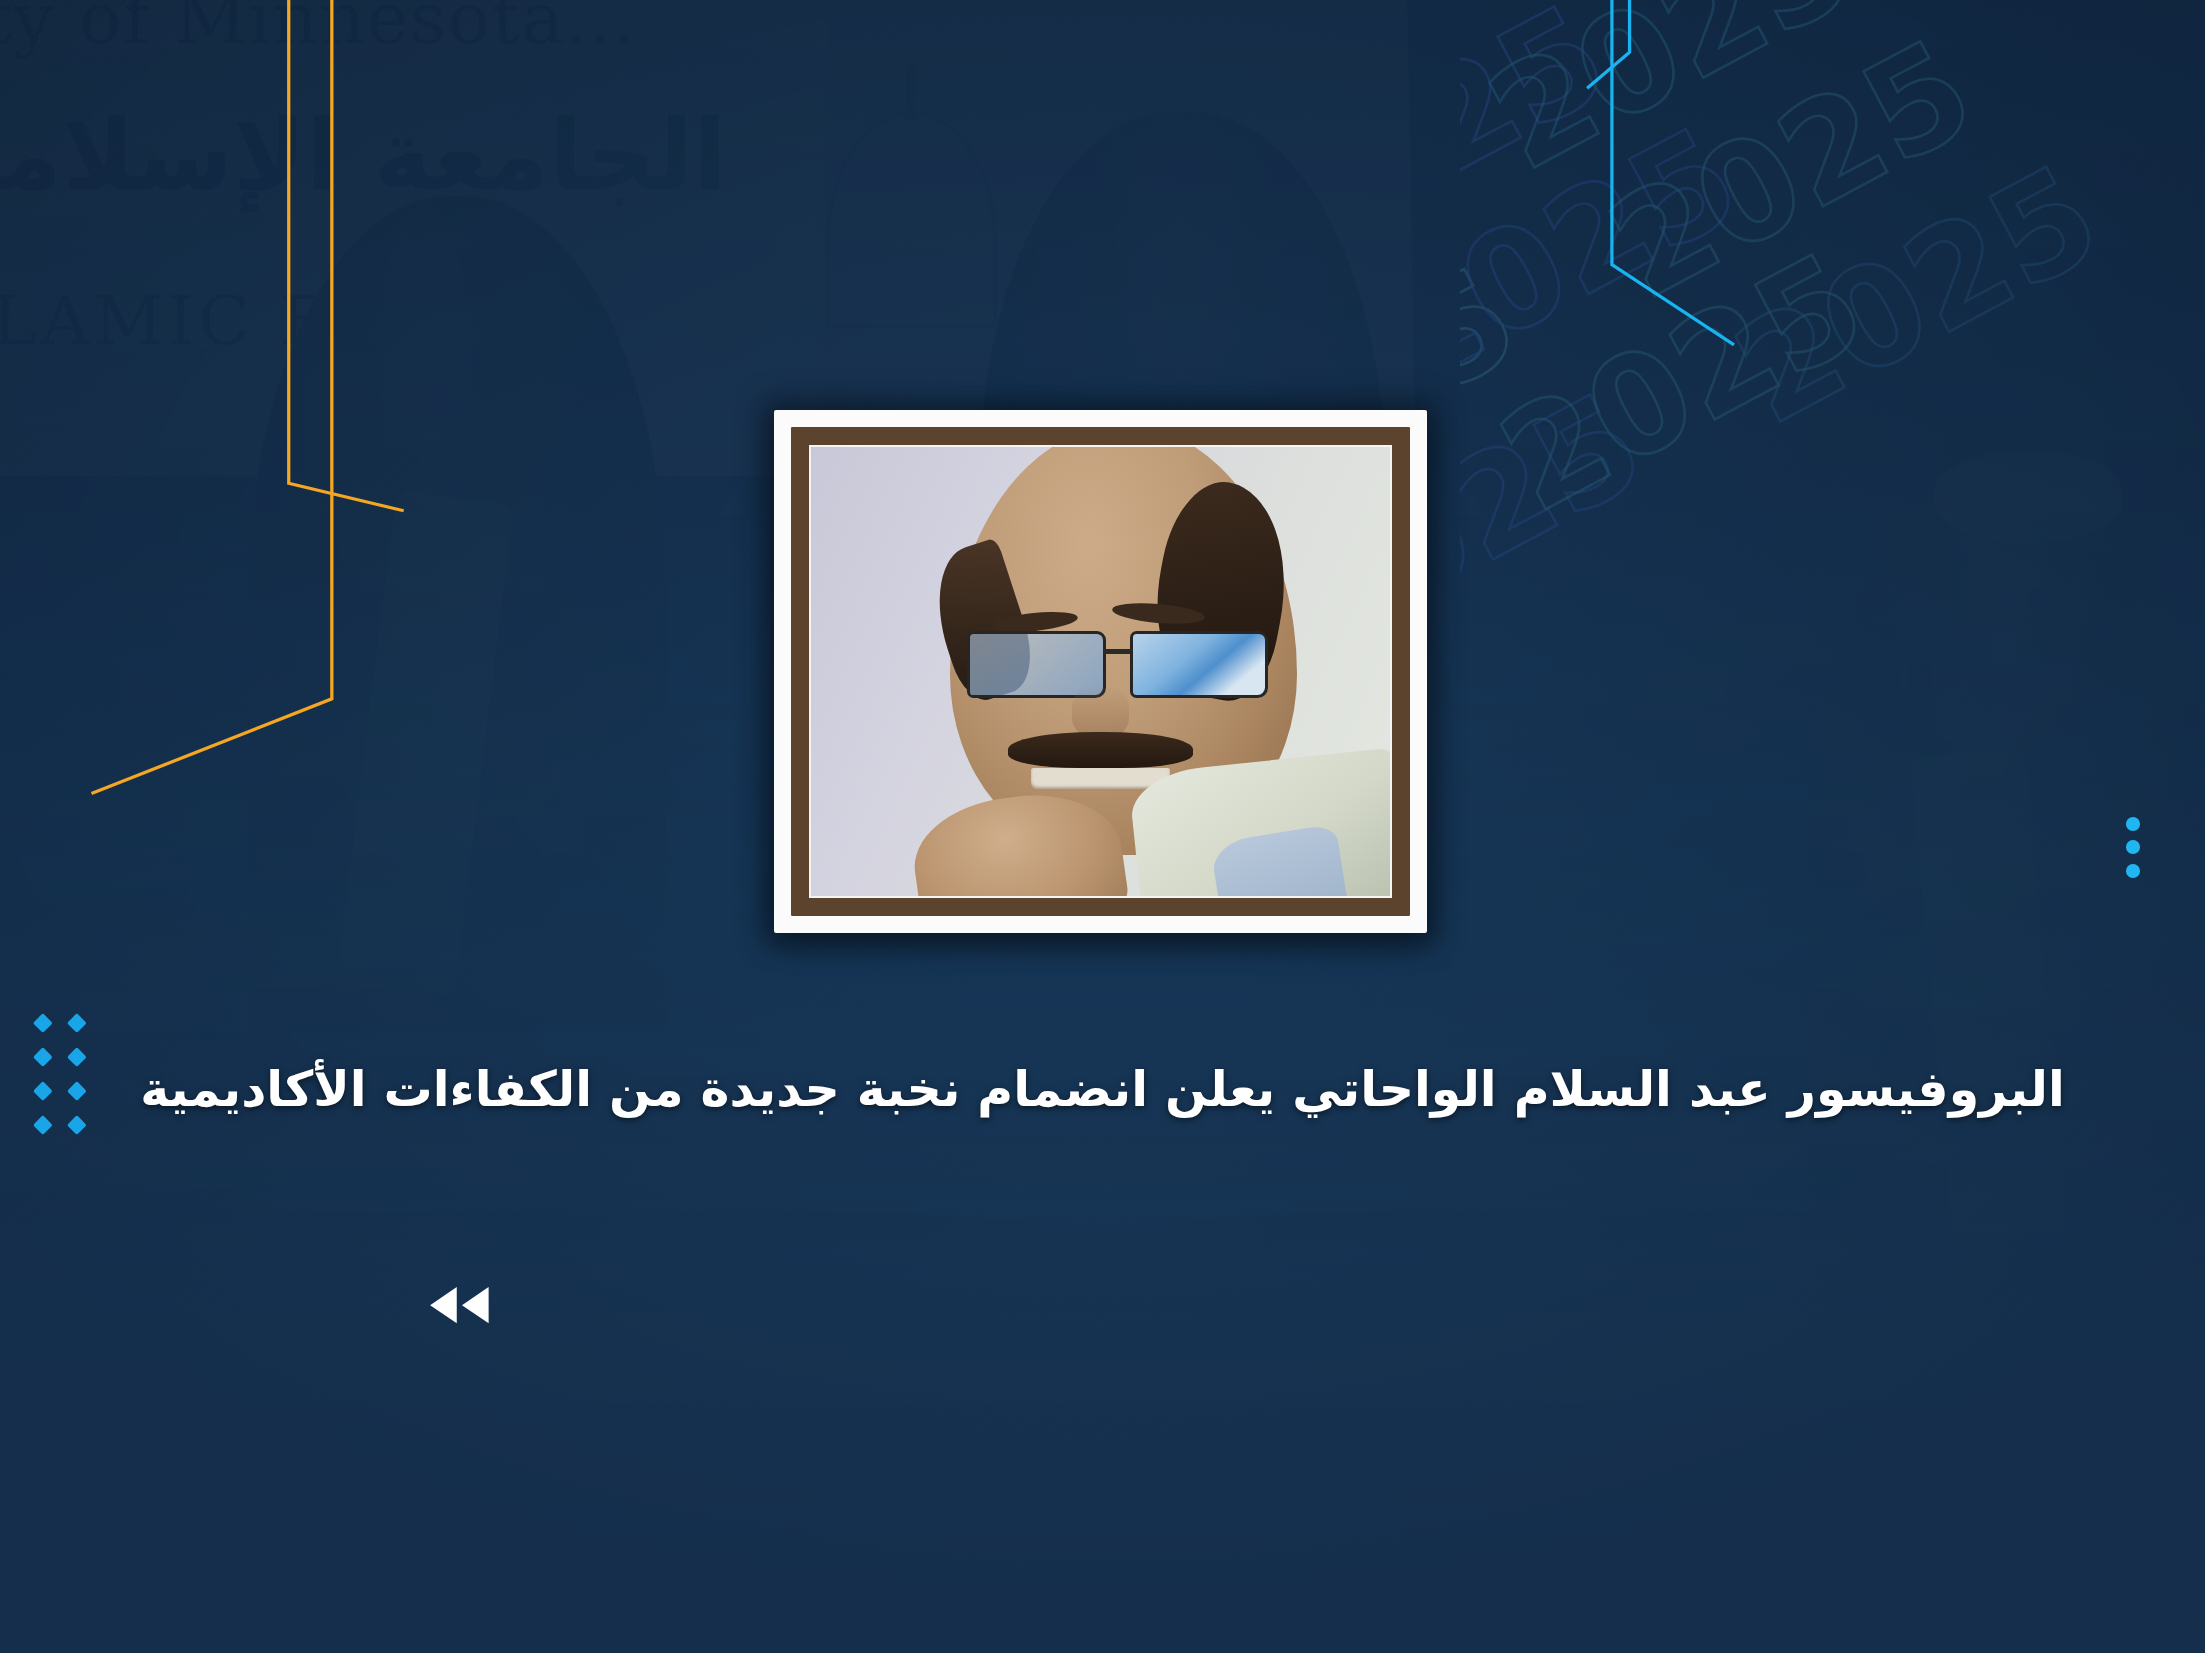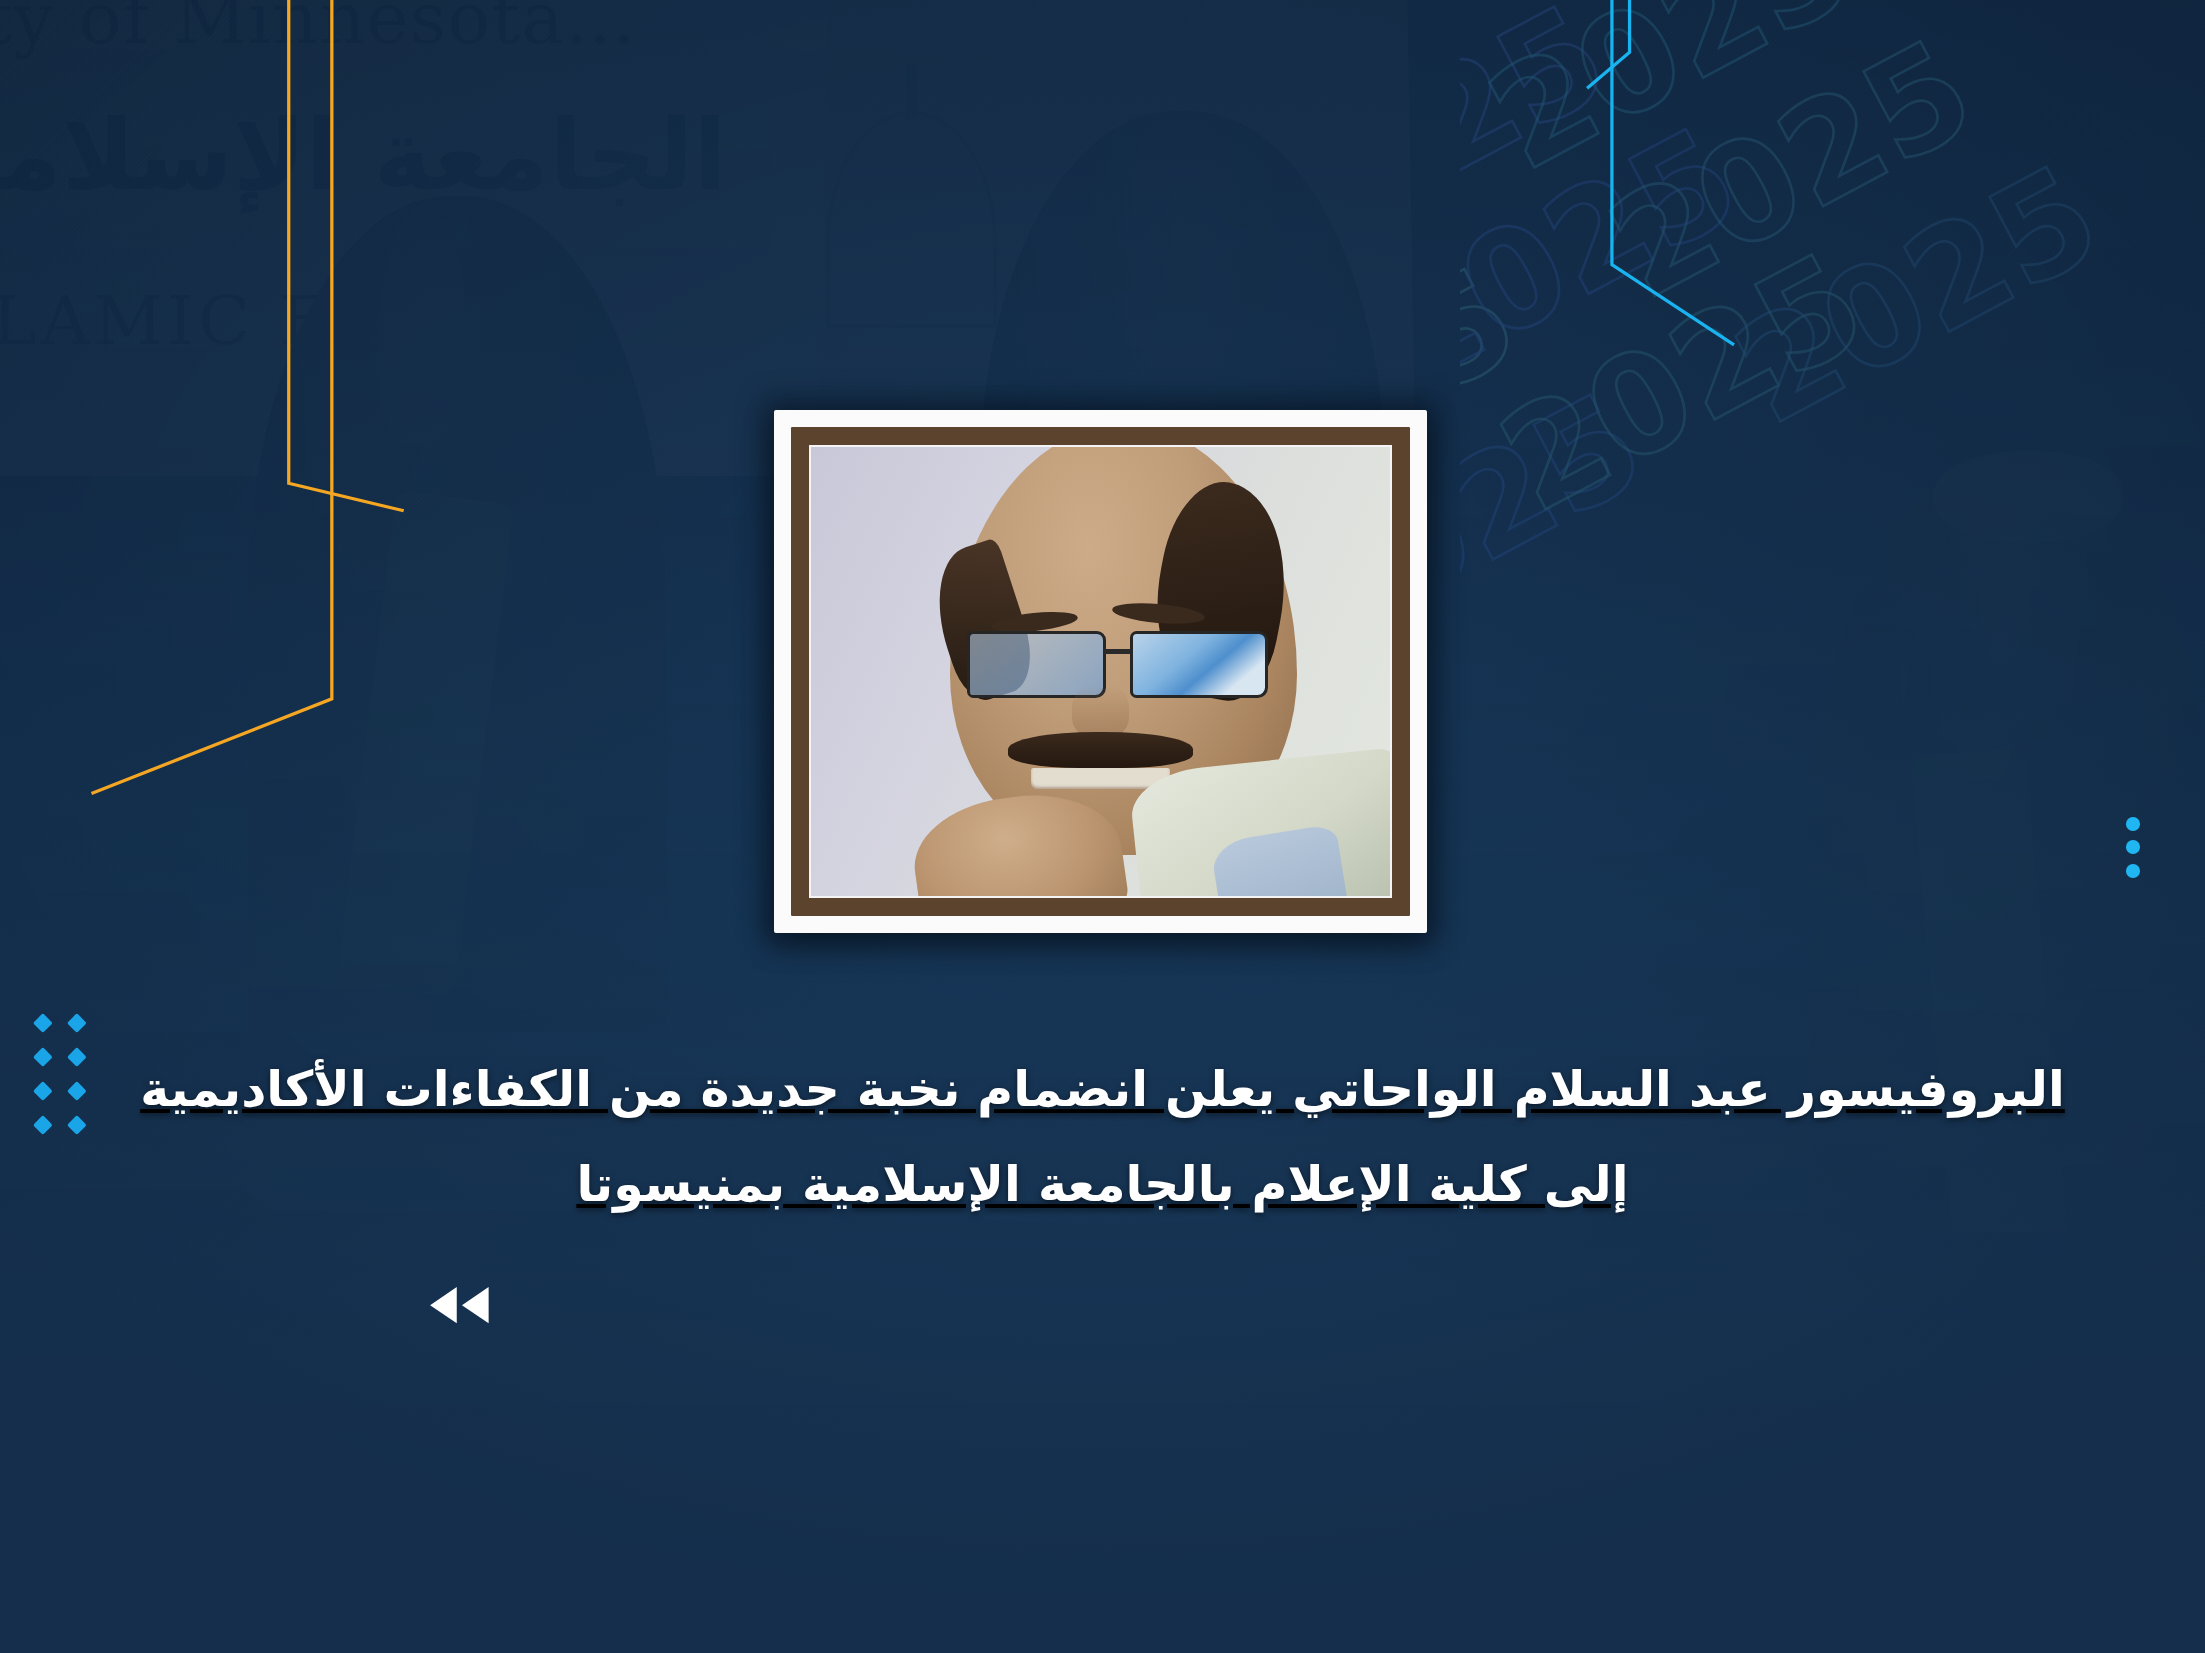--- a/index.html
+++ b/index.html
@@ -188,21 +188,21 @@
   .ph-shirt{
     position:absolute;right:8%;bottom:-6%;width:22%;height:20%;
     background:linear-gradient(170deg,#b9c9dc,#9db2c9);
     border-radius:32% 20% 0 0;transform:rotate(-9deg);
   }
 
   
   .headline{
     position:absolute;left:0;right:0;top:1050px;
     text-align:center;direction:rtl;
-    padding:0 85px;box-sizing:border-box;text-decoration:underline;
+    padding:0 85px;box-sizing:border-box;
   }
   .headline .line{
     color:#ffffff;
     font-size:49px;
     font-weight:bold;
     line-height:1.62;
     letter-spacing:0px;
     text-shadow:0 2px 6.5px rgba(0,0,0,.55);
     white-space:nowrap;
   }
@@ -308,21 +308,20 @@
         <div class="ph-mouth"></div>
         <div class="ph-jacket"></div>
         <div class="ph-shirt"></div>
         <div class="ph-hand"></div>
       </div>
     </div>
   </div>
 
   <div class="headline">
     <div class="line l1">البروفيسور عبد السلام الواحاتي يعلن انضمام نخبة جديدة من الكفاءات الأكاديمية</div>
-    <div class="line l2">إلى كلية الإعلام بالجامعة الإسلامية بمنيسوتا</div>
   </div>
 
   <div class="rewind">
     <svg width="78" height="59" viewBox="0 0 120 90" xmlns="http://www.w3.org/2000/svg">
       <polygon points="55,18 55,74 14,46" fill="#ffffff"></polygon>
       <polygon points="104,18 104,74 63,46" fill="#ffffff"></polygon>
     </svg>
   </div>
 
 </div>

